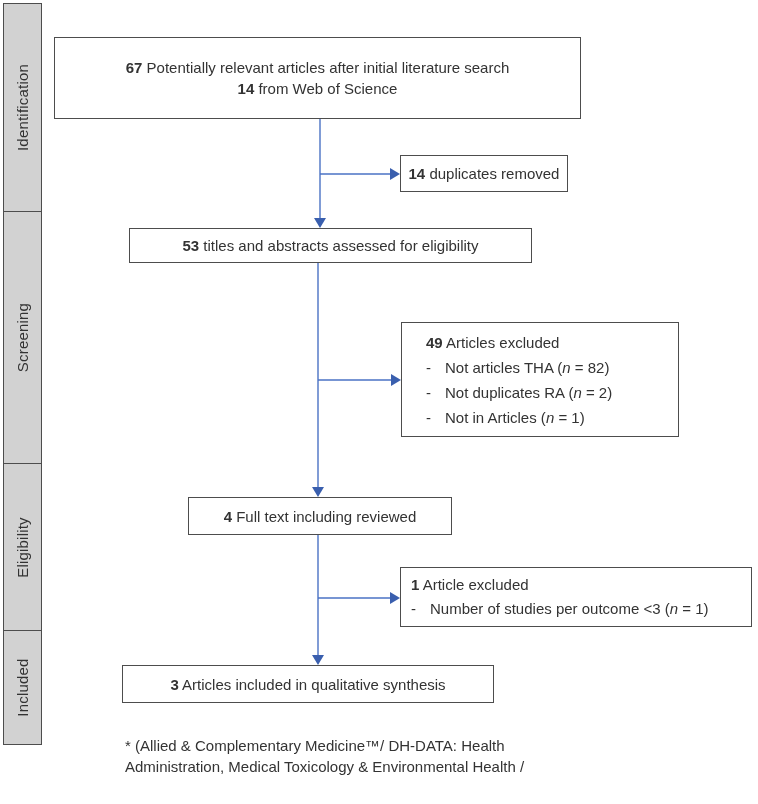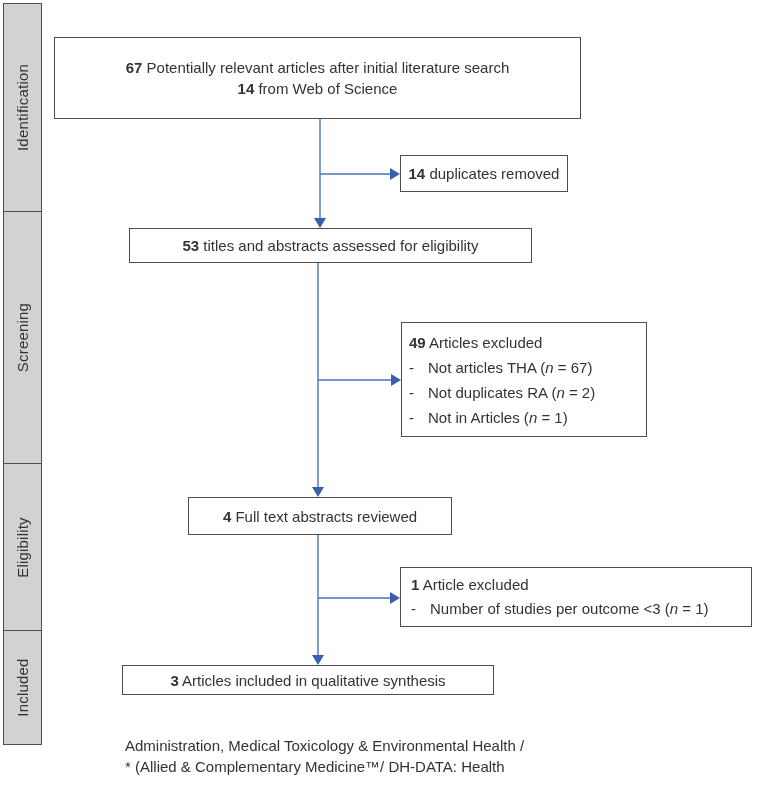--- a/index.html
+++ b/index.html
@@ -41,24 +41,24 @@
     border:1px solid var(--border);
     font-size:15px;line-height:21px;color:var(--text);
   }
   .fbox.centered{display:flex;flex-direction:column;align-items:center;justify-content:center;text-align:center;}
   .num{font-weight:bold;}
   .n-italic{font-style:italic;}
 
   .box-initial{left:54px;top:37px;width:527px;height:82px;}
   .box-duplicates{left:400px;top:155px;width:168px;height:37px;}
   .box-assessed{left:117px;top:228px;width:403px;height:35px;margin-left:12px;}
-  .box-excluded-screening{left:401px;top:322px;width:246px;height:115px;padding:7px 10px 0 7px;line-height:25px;}
+  .box-excluded-screening{left:401px;top:322px;width:278px;height:115px;padding:7px 10px 0 24px;line-height:25px;}
   .box-fulltext{left:188px;top:497px;width:264px;height:38px;}
   .box-excluded-eligibility{left:400px;top:567px;width:352px;height:60px;padding:5px 22px 0 10px;line-height:24px;}
-  .box-included{left:122px;top:665px;width:372px;height:30px;}
+  .box-included{left:122px;top:665px;width:372px;height:38px;}
 
   .bullet-row{display:flex;}
   .bullet-dash{width:19px;flex:0 0 19px;}
   .bullet-text{flex:1;}
 
   .footnote{
     position:absolute;left:125px;top:735px;width:470px;
     font-size:15px;line-height:21px;color:var(--text);
   }
 </style>
@@ -111,46 +111,46 @@
   </div>
 
   <div class="fbox centered box-assessed">
     <div><span class="num">53</span><span> titles and abstracts assessed for eligibility</span></div>
   </div>
 
   <div class="fbox box-excluded-screening">
     <div><span class="num">49</span><span> Articles excluded</span></div>
     <div class="bullet-row">
       <span class="bullet-dash">-</span>
-      <span class="bullet-text"><span>Not articles THA (</span><span class="n-italic">n</span><span> = 67)</span></span>
+      <span class="bullet-text"><span>Not articles THA (</span><span class="n-italic">n</span><span> = 82)</span></span>
     </div>
     <div class="bullet-row">
       <span class="bullet-dash">-</span>
       <span class="bullet-text"><span>Not duplicates RA (</span><span class="n-italic">n</span><span> = 2)</span></span>
     </div>
     <div class="bullet-row">
       <span class="bullet-dash">-</span>
       <span class="bullet-text"><span>Not in Articles (</span><span class="n-italic">n</span><span> = 1)</span></span>
     </div>
   </div>
 
   <div class="fbox centered box-fulltext">
-    <div><span class="num">4</span><span> Full text abstracts reviewed</span></div>
+    <div><span class="num">4</span><span> Full text including reviewed</span></div>
   </div>
 
   <div class="fbox box-excluded-eligibility">
     <div><span class="num">1</span><span> Article excluded</span></div>
     <div class="bullet-row">
       <span class="bullet-dash">-</span>
       <span class="bullet-text"><span>Number of studies per outcome &lt;3 (</span><span class="n-italic">n</span><span> = 1)</span></span>
     </div>
   </div>
 
   <div class="fbox centered box-included">
     <div><span class="num">3</span><span> Articles included in qualitative synthesis</span></div>
   </div>
 
   <div class="footnote">
+    <div>* (Allied &amp; Complementary Medicine™/ DH-DATA: Health</div>
     <div>Administration, Medical Toxicology &amp; Environmental Health /</div>
-    <div>* (Allied &amp; Complementary Medicine™/ DH-DATA: Health</div>
   </div>
 
 </div>
 
 </body></html>

